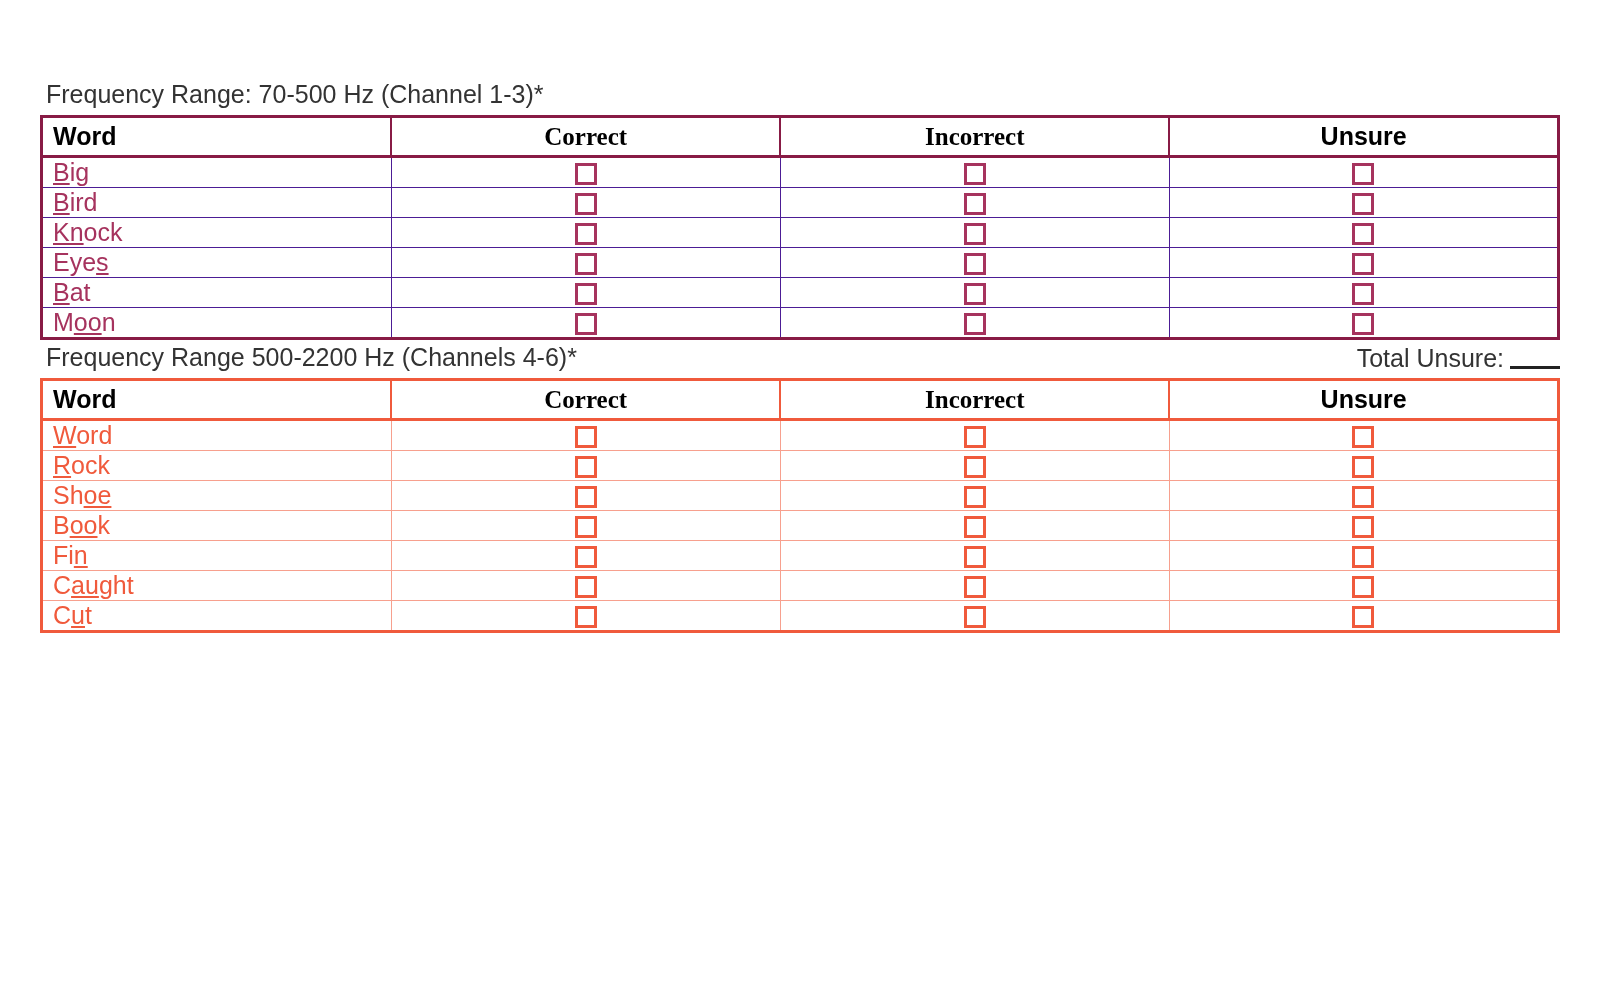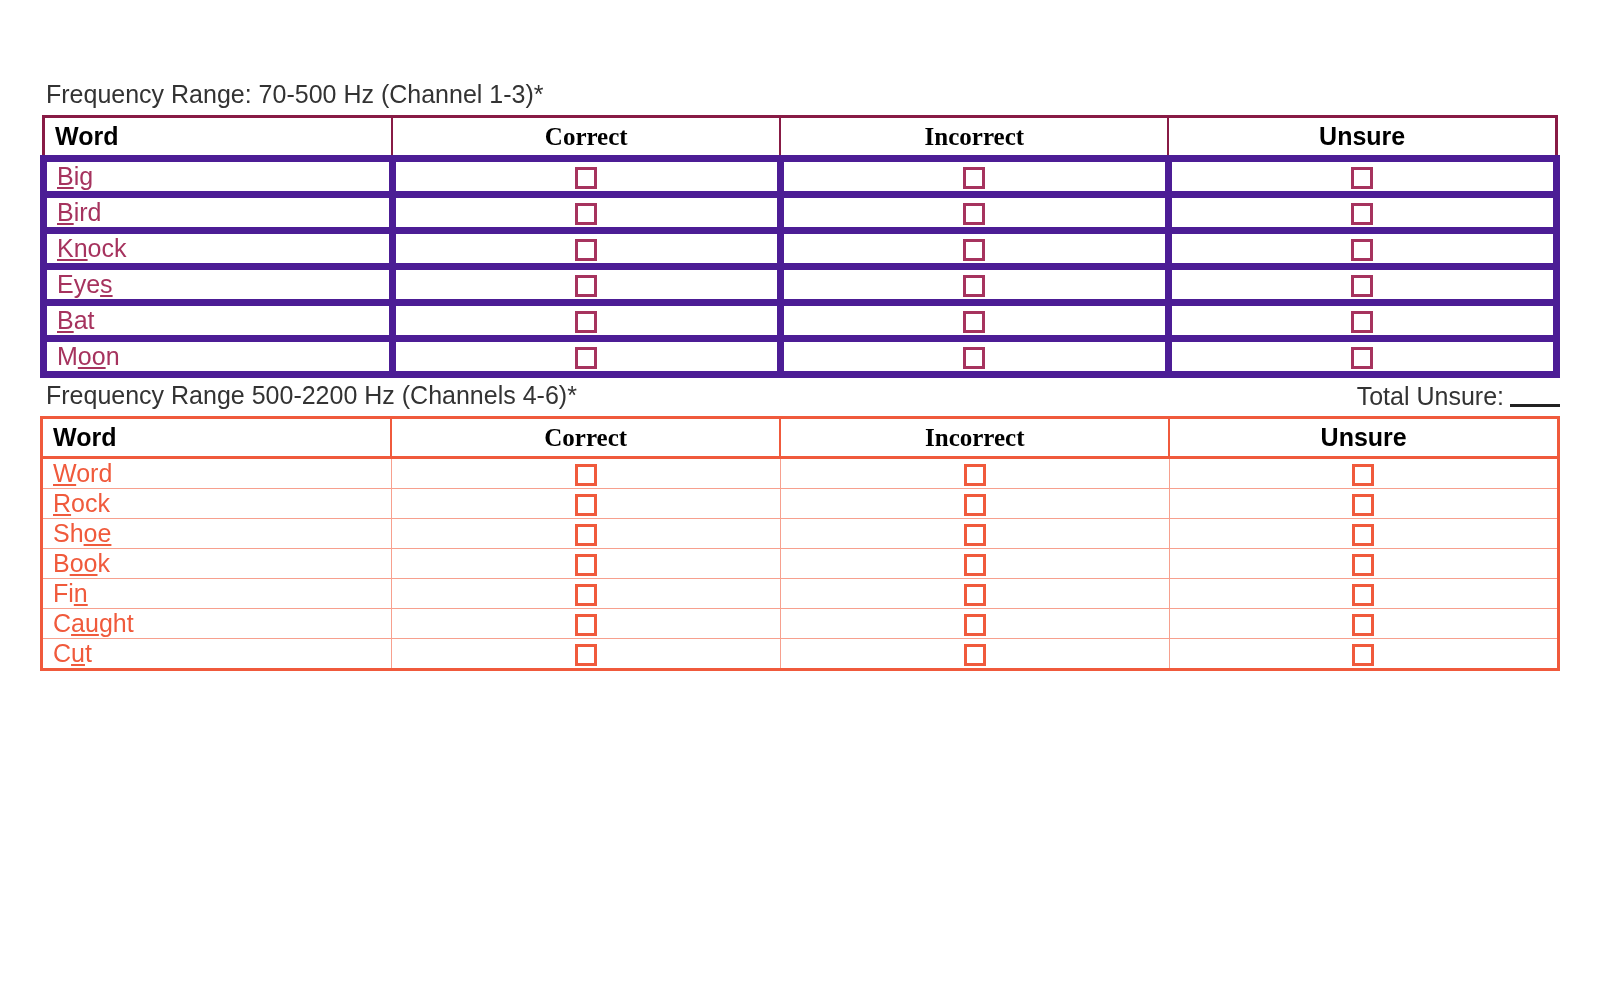--- a/index.html
+++ b/index.html
@@ -12,21 +12,21 @@
 th.last-col{width:25.6%;}
 td{padding:0;}
 td.word-cell{padding-left:10px;font-size:25px;font-weight:400;}
 td.chk{text-align:center;}
 .checkbox{display:inline-block;width:22px;height:22px;box-sizing:border-box;vertical-align:middle;}
 .ul{text-decoration:underline;text-underline-offset:2px;}
 
 
 .t1{border:3px solid #881b45;}
 .t1 th{border:2px solid #881b45;border-bottom-width:3px;}
-.t1 td{border:7px solid #4c1d95;}
+.t1 td{border:1px solid #4c1d95;}
 .t1 td.word-cell{color:#a6335e;}
 .t1 .checkbox{border:3px solid #a6335e;}
 
 
 .t2{border:3px solid #f05a3c;}
 .t2 th{border:2px solid #f05a3c;border-bottom-width:3px;}
 .t2 td{border:1px solid #f7a08e;}
 .t2 td.word-cell{color:#f05a3c;}
 .t2 .checkbox{border:3px solid #f05a3c;}
 

